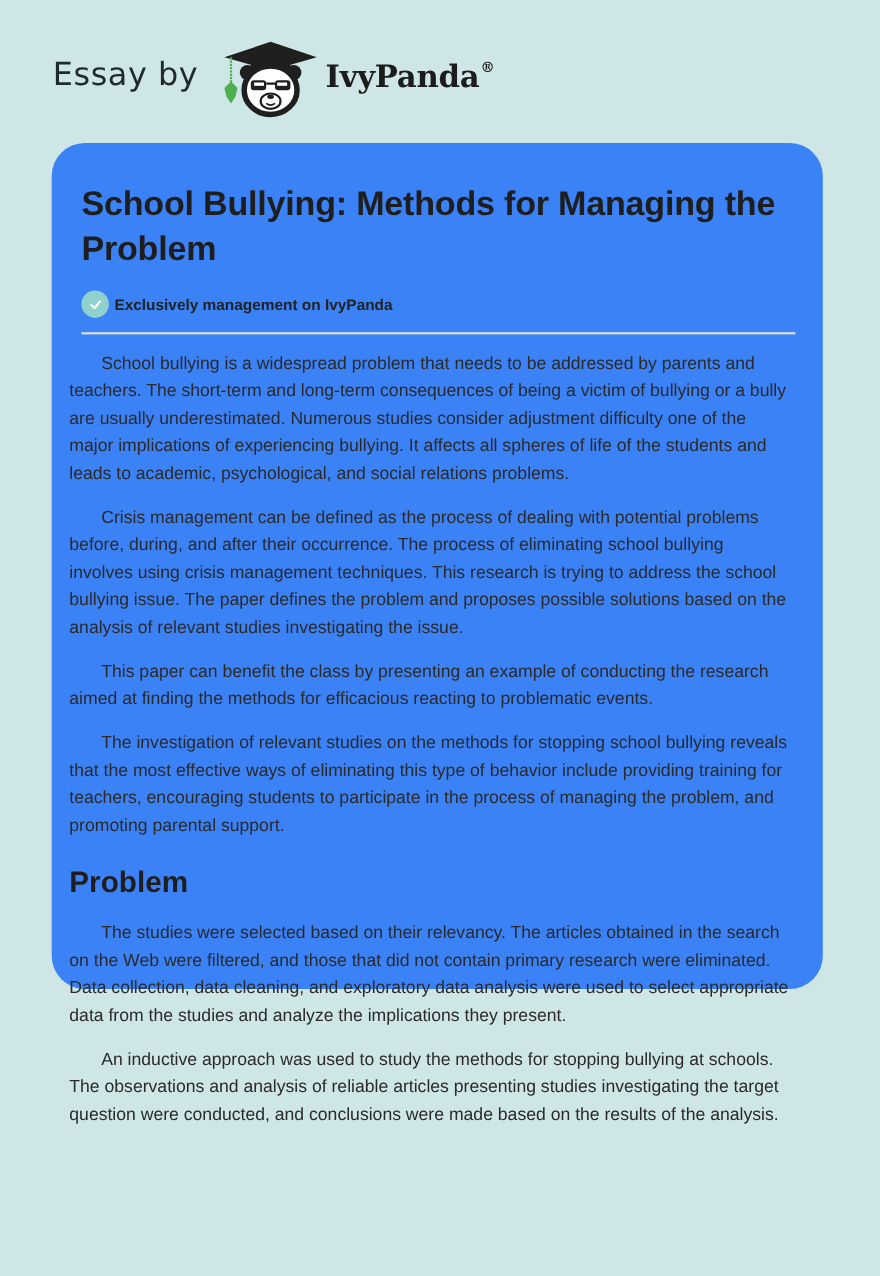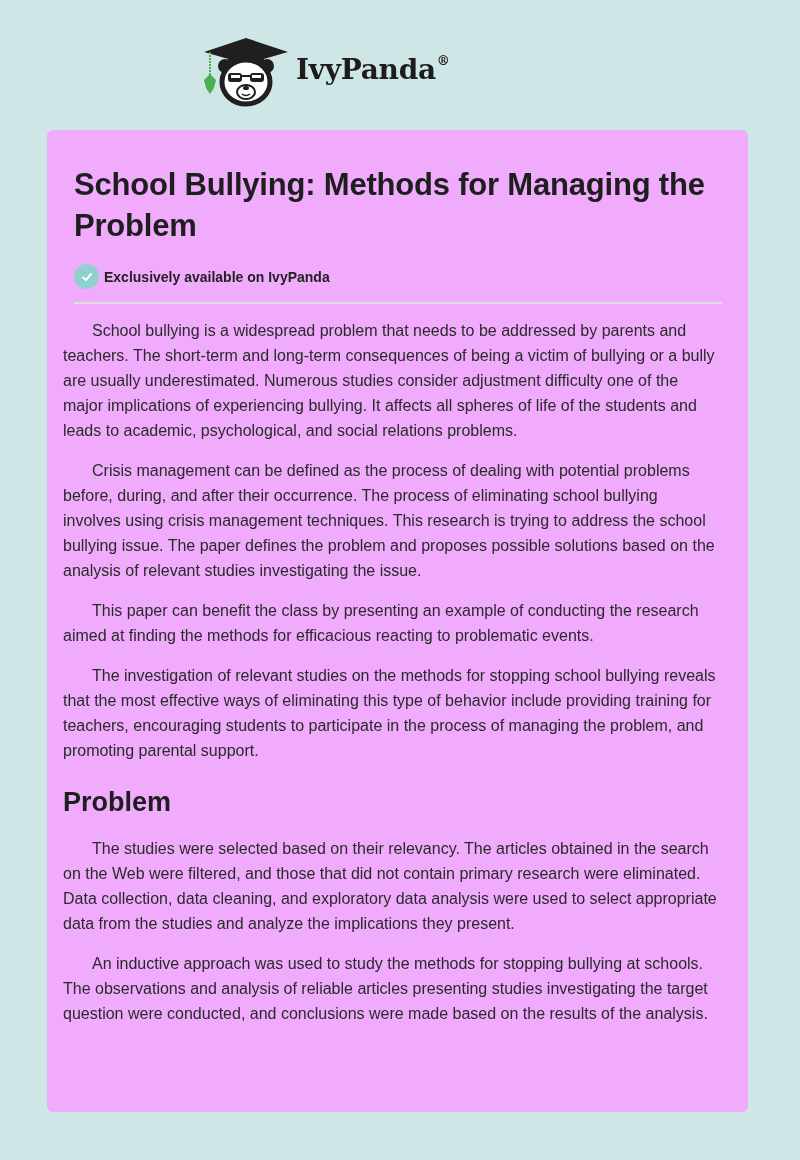--- a/index.html
+++ b/index.html
@@ -40,23 +40,23 @@
   }
   .brand sup {
     font-size: 13px;
     position: relative;
     top: -4px;
     margin-left: 1px;
   }
   .card {
     position: absolute;
     left: 47px; top: 130px;
-    width: 701px; height: 982px;
-    background: #f0abfc;
-    border-radius: 6px;
+    width: 701px; height: 769px;
+    background: #3b82f6;
+    border-radius: 30px;
   }
   .title {
     position: absolute;
     left: 27px; top: 34px;
     width: 650px;
     font-size: 31px;
     font-weight: bold;
     line-height: 41px;
     color: #1e1e1e;
     letter-spacing: -0.2px;
@@ -102,20 +102,21 @@
     color: #1e1e1e;
     margin-top: 23px;
     margin-bottom: 18px;
     line-height: 32px;
   }
 </style>
 </head>
 <body>
 
 <div class="header">
+  <span class="essay-by">Essay by</span>
 
   <svg class="logo-icon" viewBox="0 0 92 72">
 
     <polygon points="46,2 88,16 46,28 4,16" fill="#1f1f1f"></polygon>
     <rect x="28" y="18" width="36" height="10" fill="#1f1f1f"></rect>
 
     <line x1="10" y1="16" x2="10" y2="42" stroke="#4caf50" stroke-width="2" stroke-dasharray="2,1"></line>
     <path d="M4 44 L10 38 L16 44 L14 52 L10 58 L6 52 Z" fill="#4caf50"></path>
 
     <circle cx="25" cy="30" r="7" fill="#1f1f1f"></circle>
@@ -139,21 +140,21 @@
 
 <div class="card">
   <h1 class="title">School Bullying: Methods for Managing the Problem</h1>
 
   <div class="badge">
     <span class="check">
       <svg width="12" height="12" viewBox="0 0 12 12">
         <polyline points="2,6.5 5,9 10,3" fill="none" stroke="#ffffff" stroke-width="2" stroke-linecap="round" stroke-linejoin="round"></polyline>
       </svg>
     </span>
-    <span class="badge-text">Exclusively available on IvyPanda</span>
+    <span class="badge-text">Exclusively management on IvyPanda</span>
   </div>
 
   <div class="divider"></div>
 
   <div class="body-text">
     <p>School bullying is a widespread problem that needs to be addressed by parents and teachers. The short-term and long-term consequences of being a victim of bullying or a bully are usually underestimated. Numerous studies consider adjustment difficulty one of the major implications of experiencing bullying. It affects all spheres of life of the students and leads to academic, psychological, and social relations problems.</p>
     <p>Crisis management can be defined as the process of dealing with potential problems before, during, and after their occurrence. The process of eliminating school bullying involves using crisis management techniques. This research is trying to address the school bullying issue. The paper defines the problem and proposes possible solutions based on the analysis of relevant studies investigating the issue.</p>
     <p>This paper can benefit the class by presenting an example of conducting the research aimed at finding the methods for efficacious reacting to problematic events.</p>
     <p>The investigation of relevant studies on the methods for stopping school bullying reveals that the most effective ways of eliminating this type of behavior include providing training for teachers, encouraging students to participate in the process of managing the problem, and promoting parental support.</p>
 

